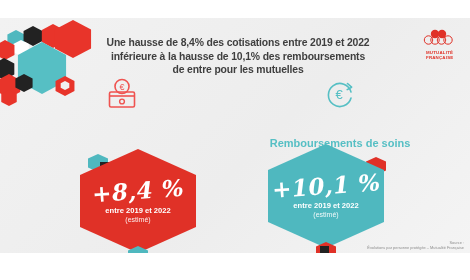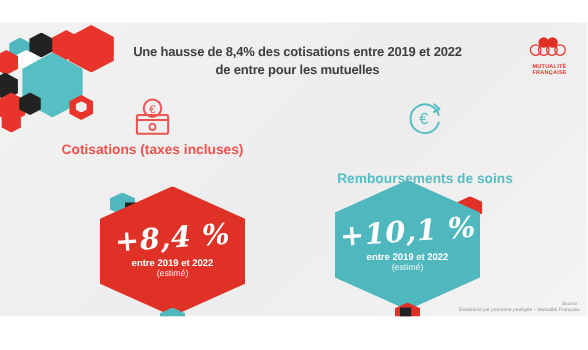--- a/index.html
+++ b/index.html
@@ -95,20 +95,21 @@
     <div class="hex" style="left:14px;top:24px;width:56px;height:52px;background:#56bfc4;"></div>
     <div class="hex" style="left:-4px;top:56px;width:26px;height:24px;background:#e8342a;"></div>
     <div class="hex" style="left:14px;top:56px;width:20px;height:18px;background:#222222;"></div>
     <div class="hex" style="left:54px;top:58px;width:22px;height:20px;background:#e8342a;"></div>
     <div class="hex" style="left:60px;top:63px;width:10px;height:9px;background:#f0f0f0;"></div>
     <div class="hex" style="left:0px;top:72px;width:18px;height:16px;background:#e8342a;"></div>
   </div>
 
   <div id="title">
     <div>Une hausse de 8,4% des cotisations entre 2019 et 2022</div>
+    <div>inférieure à la hausse de 10,1% des remboursements</div>
     <div>de entre pour les mutuelles</div>
   </div>
 
   <div id="logo">
     <svg width="48" height="24" viewBox="0 0 48 24">
       <circle cx="21" cy="5" r="4.2" fill="#e03127"></circle>
       <circle cx="28" cy="5" r="4.2" fill="#e03127"></circle>
       <circle cx="14.5" cy="11" r="4.2" fill="none" stroke="#e03127" stroke-width="1"></circle>
       <circle cx="21" cy="11" r="4.2" fill="none" stroke="#e03127" stroke-width="1"></circle>
       <circle cx="27.5" cy="11" r="4.2" fill="none" stroke="#e03127" stroke-width="1"></circle>
@@ -123,21 +124,20 @@
   <div class="col" id="colLeft">
     <div class="iconwrap">
       <svg width="34" height="32" viewBox="0 0 34 32">
         <circle cx="17" cy="8.5" r="7" fill="none" stroke="#ef5350" stroke-width="1.6"></circle>
         <text x="17" y="12" font-family="Liberation Sans, sans-serif" font-size="9" fill="#ef5350" text-anchor="middle">€</text>
         <rect x="4.5" y="14" width="25" height="15" rx="1.5" fill="none" stroke="#ef5350" stroke-width="1.6"></rect>
         <path d="M4.5 18 H29.5" stroke="#ef5350" stroke-width="1.6" fill="none"></path>
         <circle cx="17" cy="23.5" r="2.4" fill="none" stroke="#ef5350" stroke-width="1.4"></circle>
       </svg>
     </div>
-    <div class="coltitle">Cotisations (taxes incluses)</div>
   </div>
 
   <div class="col" id="colRight">
     <div class="iconwrap">
       <svg width="34" height="32" viewBox="0 0 34 32">
         <path d="M28 14 A11.5 11.5 0 1 0 28 20" fill="none" stroke="#56bfc4" stroke-width="1.6" stroke-linecap="round"></path>
         <path d="M24.5 5.5 L28.6 9.2 L24.2 11.6" fill="none" stroke="#56bfc4" stroke-width="1.6" stroke-linecap="round" stroke-linejoin="round"></path>
         <text x="16" y="21" font-family="Liberation Sans, sans-serif" font-size="13" fill="#56bfc4" text-anchor="middle">€</text>
       </svg>
     </div>

